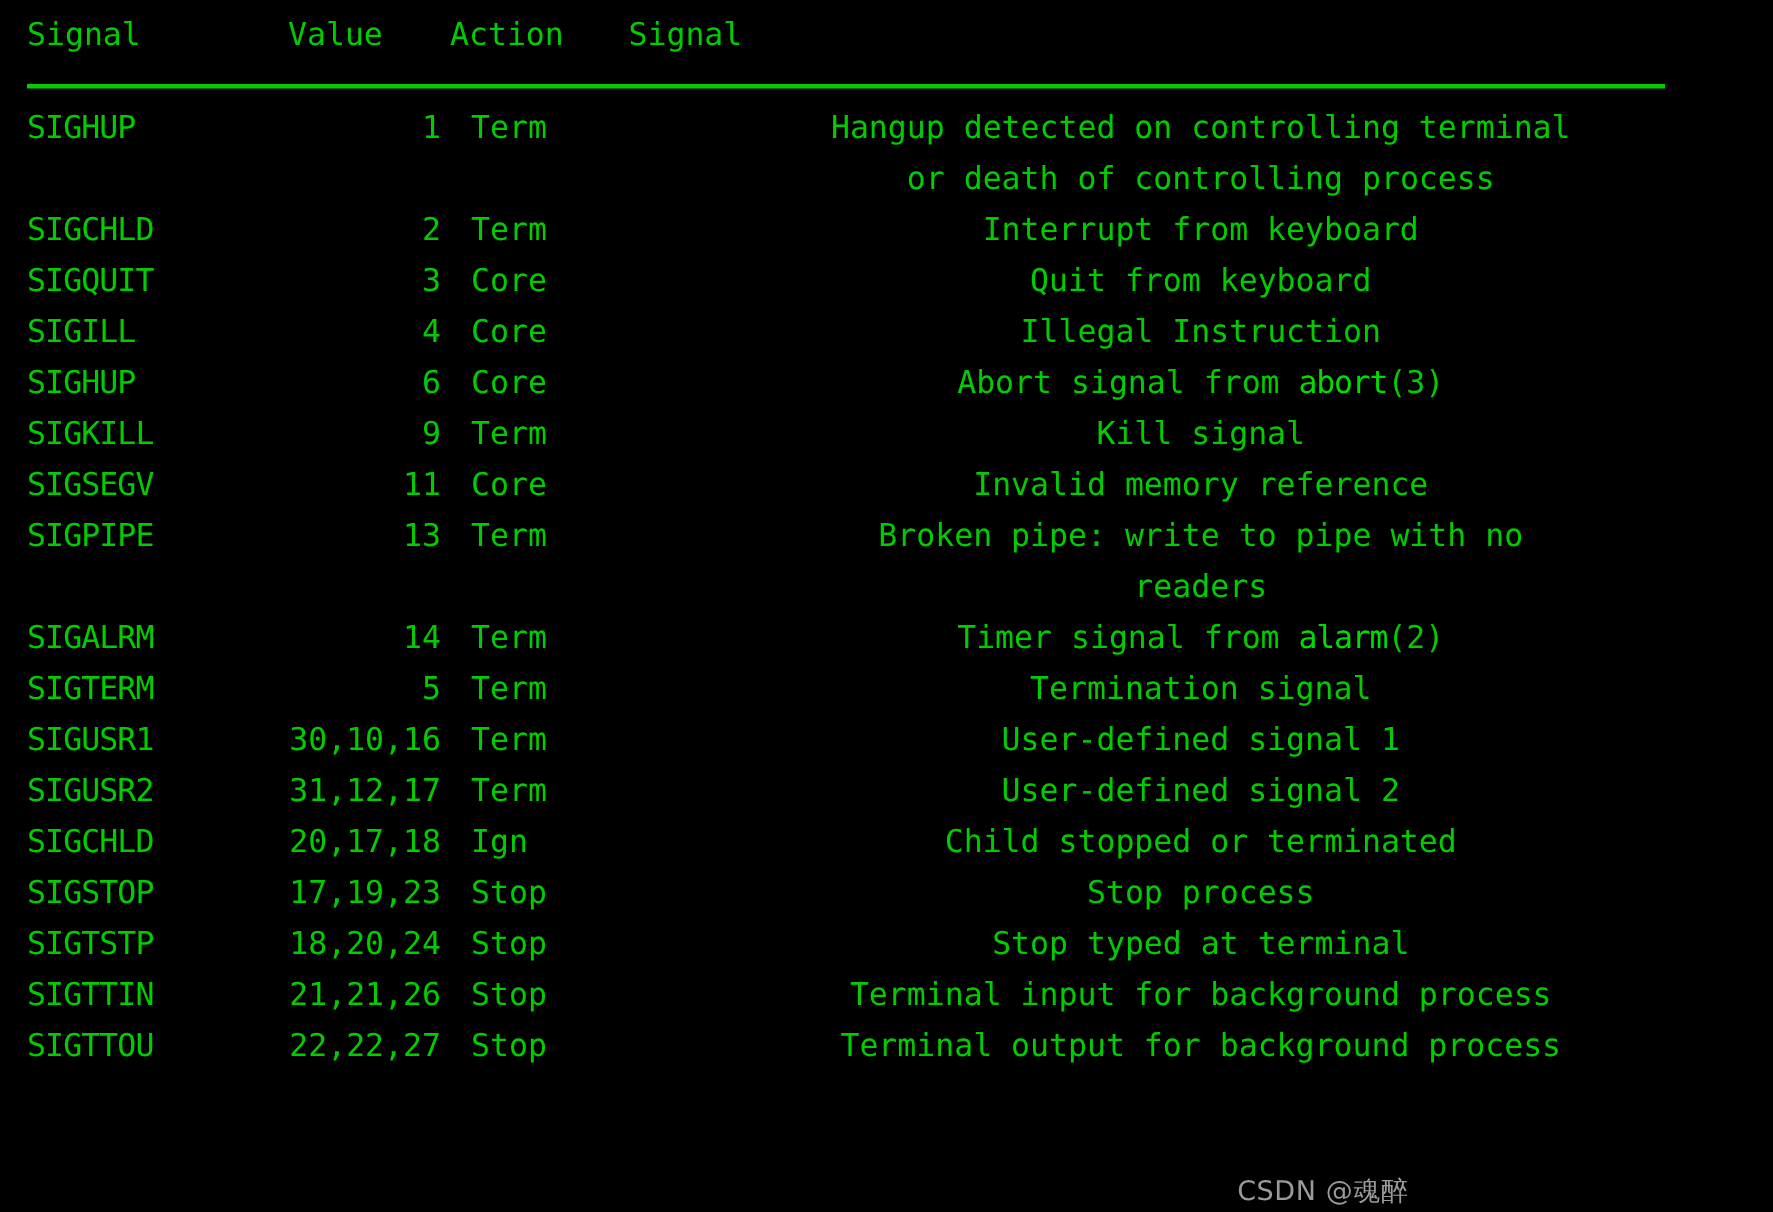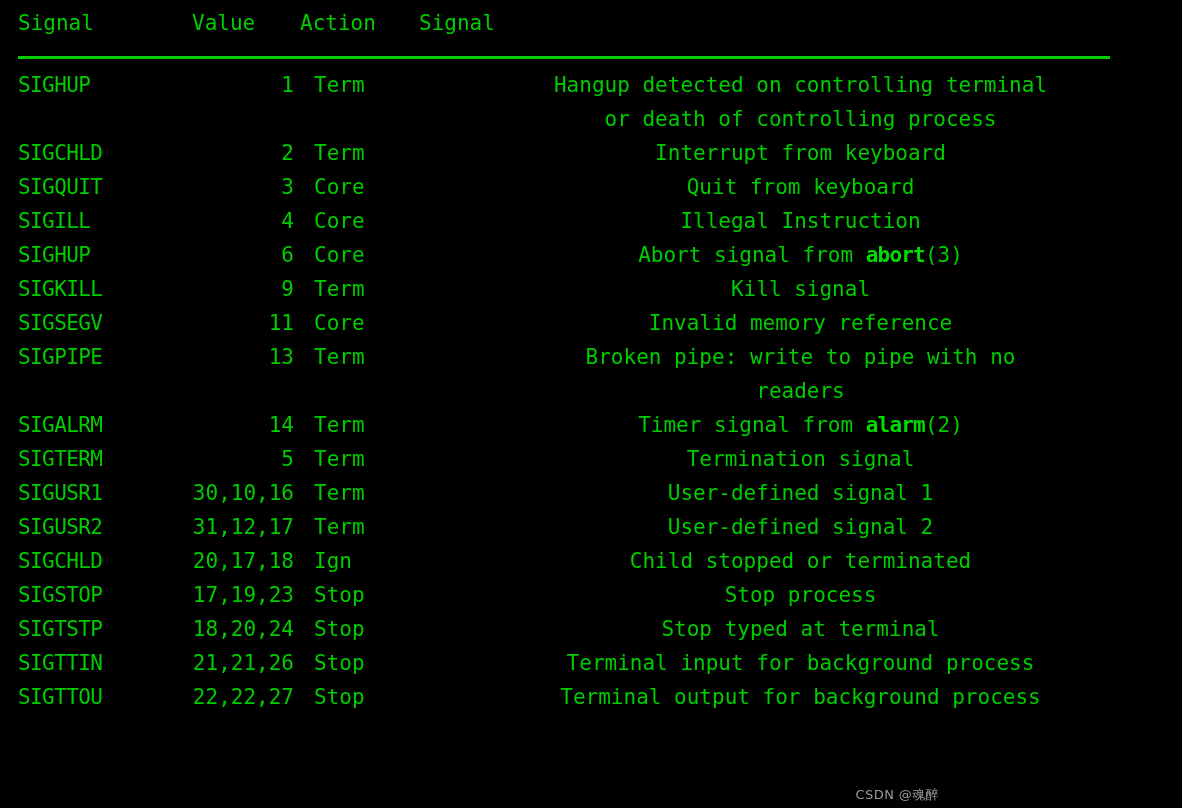--- a/index.html
+++ b/index.html
@@ -85,33 +85,33 @@
   }
   .cell-action {
     padding-left: 20px !important;
     text-align: left;
   }
   .cell-comment {
     padding-left: 1px !important;
     text-align: center;
   }
   .cell-comment .bold-fn {
-    font-weight: bold;
+    font-weight: normal;
     color: #00dd00;
     letter-spacing: -0.8px;
     margin-top: 11px;
   }
 
   
   #watermark {
     position: absolute;
     right: 10px;
     bottom: 5px;
     color: #9a9a9a;
-    font-size: 13px;
+    font-size: 18px;
     line-height: 16px;
     font-family: "DejaVu Sans", "Liberation Sans", sans-serif;
     letter-spacing: 0.4px;
     white-space: pre;
   }
 </style>
 </head>
 <body>
 
 <div id="terminal">

